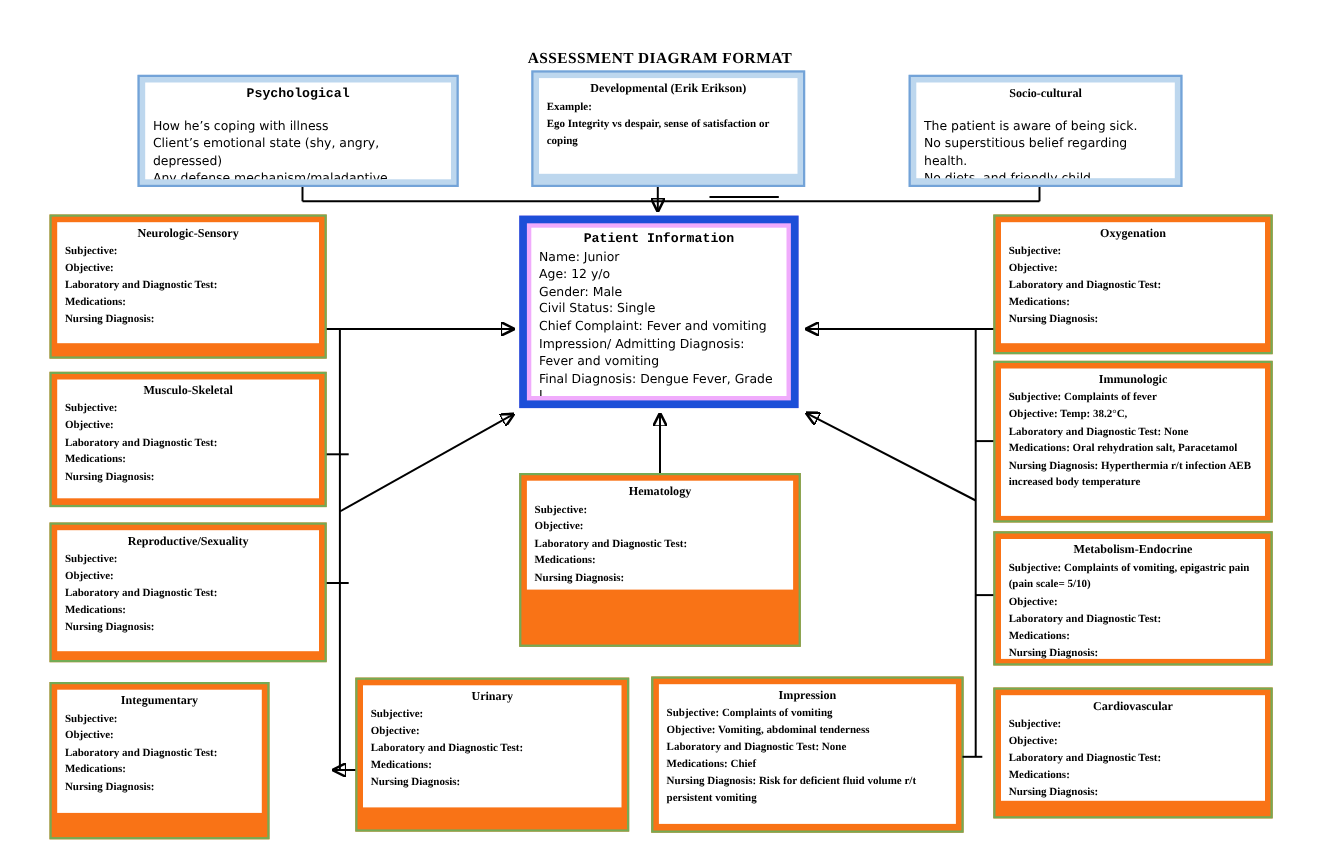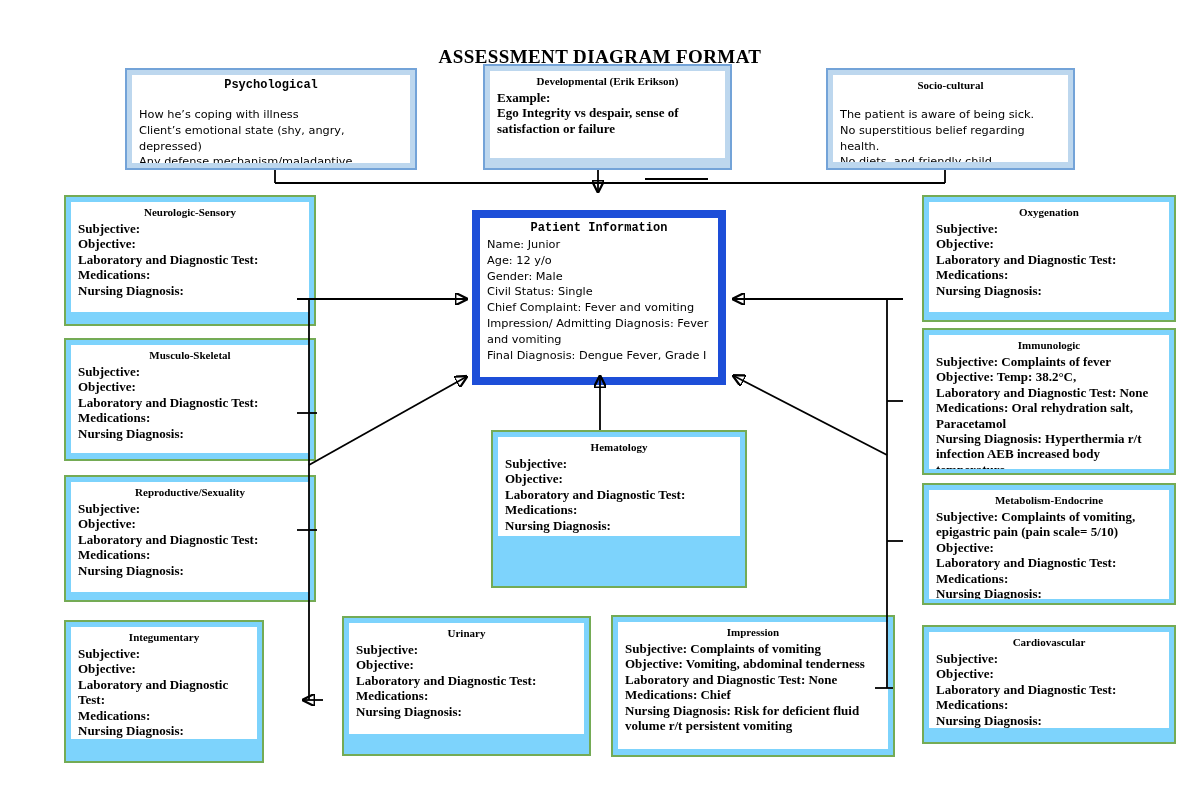--- a/index.html
+++ b/index.html
@@ -1,30 +1,30 @@
 <!DOCTYPE html>
 <html><head>
 <meta charset="utf-8">
 <style>
   html,body{margin:0;padding:0;background:#fff;}
   .page{position:relative;width:1200px;height:785px;background:#ffffff;overflow:hidden;
         font-family:"Liberation Serif",serif;}
   .page-title{position:absolute;left:0;right:0;top:46px;text-align:center;
-        font-family:"Liberation Serif",serif;font-weight:bold;font-size:19px;
+        font-family:"Liberation Serif",serif;font-weight:bold;font-size:14px;
         letter-spacing:.4px;color:#000;}
   .box{position:absolute;box-sizing:border-box;display:flex;padding:5px;}
   .blue{border:2px solid #73a3d8;background:#bdd7ee;}
-  .green{border:2px solid #74ab55;background:#7dd3fc;margin-left:19px;}
-  .orange{border:4px solid #1d4ed8;background:#1d4ed8;padding:4px;margin-top:14px;}
+  .green{border:2px solid #74ab55;background:#f97316;}
+  .orange{border:7px solid #1d4ed8;background:#f0abfc;padding:4px;}
   .inner{flex:1;background:#ffffff;padding:2px 7px 2px 7px;overflow:hidden;}
   .title{text-align:center;font-weight:bold;font-size:11px;line-height:16px;margin-bottom:1px;color:#000;}
   .t-serif{font-family:"Liberation Serif",serif;}
   .t-sans{font-family:Liberation Mono, monospace;font-size:12px;}
   .lines{color:#000;}
-  .b-serif .line{font-family:"Liberation Serif",serif;font-weight:bold;font-size:13px;line-height:15.4px;}
+  .b-serif .line{font-family:"Liberation Serif",serif;font-weight:bold;font-size:10px;line-height:15.4px;}
   .b-sans .line{font-family:"DejaVu Sans","Liberation Sans",sans-serif;font-weight:normal;font-size:11.3px;line-height:15.8px;}
   .gap{margin-top:14px;}
   .connector-layer{position:absolute;left:0;top:0;pointer-events:none;}
   .connector-layer path,.connector-layer line{stroke:#000;stroke-width:1.8;fill:none;}
 </style>
 </head>
 <body>
 
 <div class="page">
 
@@ -39,21 +39,21 @@
           <div class="line">Any defense mechanism/maladaptive response</div>
         </div>
     </div>
   </div>
 
   <div class="box blue" style="left:483px;top:64px;width:249px;height:106px;padding-bottom:10px">
     <div class="inner">
       <div class="title t-serif">Developmental (Erik Erikson)</div>
       <div class="lines b-serif">
           <div class="line">Example:</div>
-          <div class="line">Ego Integrity vs despair, sense of satisfaction or failure</div>
+          <div class="line">Ego Integrity vs despair, sense of satisfaction or coping</div>
         </div>
     </div>
   </div>
 
   <div class="box blue" style="left:826px;top:68px;width:249px;height:102px;padding-bottom:6px">
     <div class="inner">
       <div class="title t-serif">Socio-cultural</div>
       <div class="lines b-sans gap">
           <div class="line">The patient is aware of being sick.</div>
           <div class="line">No superstitious belief regarding health.</div>

